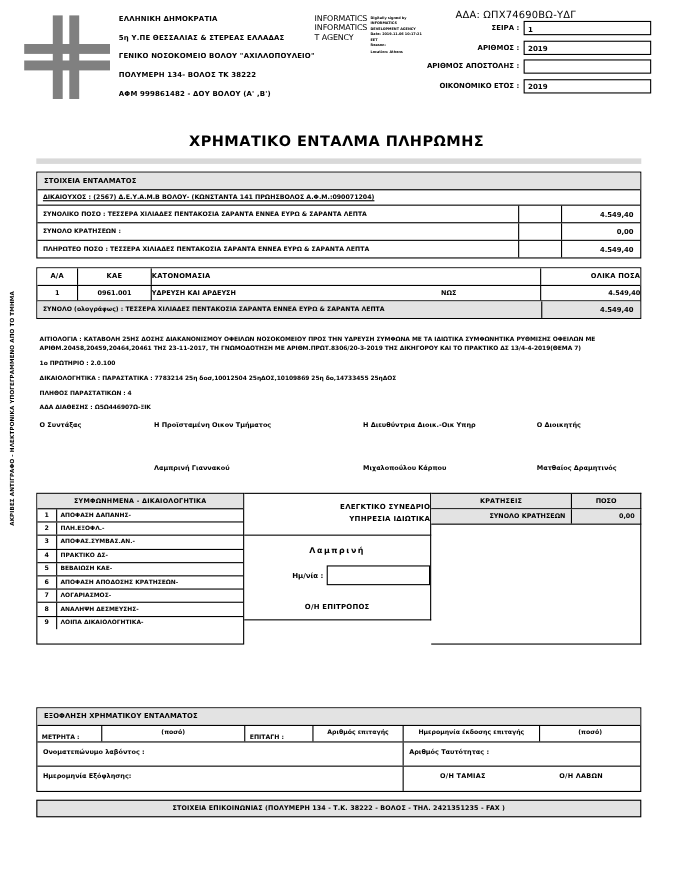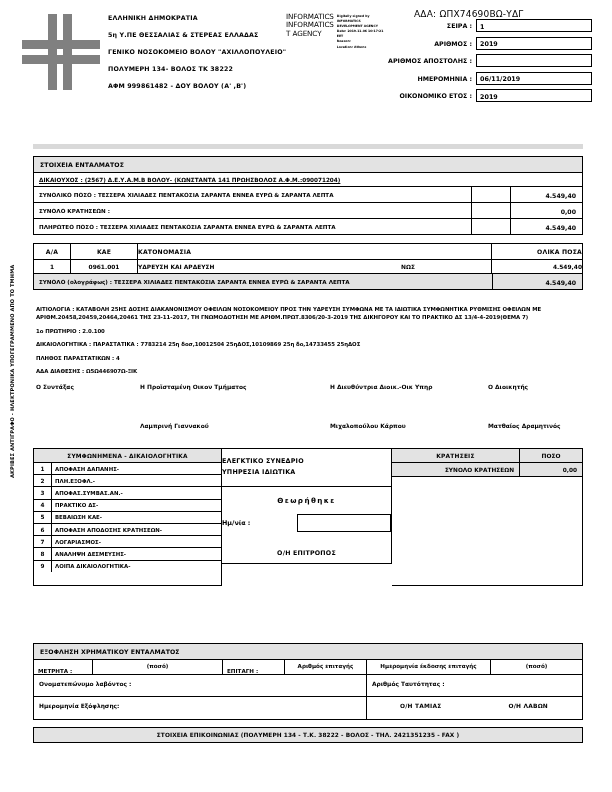--- a/index.html
+++ b/index.html
@@ -273,21 +273,21 @@
     font-weight: bold;
     padding: 2.6px 0 2.6px 3px;
     white-space: nowrap;
     overflow: hidden;
   }
 
   .center-col { width: 170px; box-sizing: border-box; }
   .es-box {
     border: 1px solid #000;
     border-left: none;
-    text-align: left;
+    text-align: right;
     padding: 7px 0 8px 0;
   }
   .es-box div {
     font-size: 6.4px;
     font-weight: bold;
     line-height: 11px;
     letter-spacing: .2px;
   }
   .theo-box {
     border: 1px solid #000;
@@ -300,21 +300,21 @@
     position: relative;
   }
   .theo-word {
     font-size: 7.2px;
     font-weight: bold;
     letter-spacing: 1.4px;
   }
   .hmnia-row {
     display: flex;
     align-items: center;
-    justify-content: space-between;
+    justify-content: flex-end;
     margin-top: 9px;
   }
   .hmnia-lbl { font-size: 6.4px; font-weight: bold; margin-right: 3px; }
   .hmnia-box { width: 94px; height: 18px; border: 1px solid #000; box-sizing: border-box; }
   .epitropos {
     font-size: 6.3px;
     font-weight: bold;
     letter-spacing: .2px;
     position: absolute;
     left: 0; right: 0; bottom: 7px;
@@ -422,30 +422,27 @@
       </div>
       <div class="meta-row">
         <div class="meta-label">ΑΡΙΘΜΟΣ :</div>
         <div class="meta-box">2019</div>
       </div>
       <div class="meta-row">
         <div class="meta-label">ΑΡΙΘΜΟΣ ΑΠΟΣΤΟΛΗΣ :</div>
         <div class="meta-box"></div>
       </div>
       <div class="meta-row">
-        <div class="meta-label">ΗΜΕΡΟΜΗΝΙΑ :</div>
-        <div class="meta-box">06/11/2019</div>
-      </div>
-      <div class="meta-row">
         <div class="meta-label">ΟΙΚΟΝΟΜΙΚΟ ΕΤΟΣ :</div>
         <div class="meta-box">2019</div>
       </div>
     </div>
   </div>
 
+  <div class="doc-title">ΧΡΗΜΑΤΙΚΟ ΕΝΤΑΛΜΑ ΠΛΗΡΩΜΗΣ</div>
   <div class="title-rule"></div>
 
   <div class="sidebar-vertical">ΑΚΡΙΒΕΣ ΑΝΤΙΓΡΑΦΟ - ΗΛΕΚΤΡΟΝΙΚΑ ΥΠΟΓΕΓΡΑΜΜΕΝΟ ΑΠΟ ΤΟ ΤΜΗΜΑ</div>
 
   <div class="section" id="entalma-block">
     <div class="band">ΣΤΟΙΧΕΙΑ ΕΝΤΑΛΜΑΤΟΣ</div>
     <div class="ent-dik">ΔΙΚΑΙΟΥΧΟΣ : (2567) Δ.Ε.Υ.Α.Μ.Β  ΒΟΛΟΥ- (ΚΩΝΣΤΑΝΤΑ 141 ΠΡΩΗΣΒΟΛΟΣ Α.Φ.Μ.:090071204)</div>
 
     <div class="amt-row">
       <div class="amt-text">ΣΥΝΟΛΙΚΟ ΠΟΣΟ  : ΤΕΣΣΕΡΑ ΧΙΛΙΑΔΕΣ ΠΕΝΤΑΚΟΣΙΑ ΣΑΡΑΝΤΑ ΕΝΝΕΑ ΕΥΡΩ &amp; ΣΑΡΑΝΤΑ ΛΕΠΤΑ</div>
@@ -553,21 +550,21 @@
           <div class="chk-lbl">ΛΟΙΠΑ ΔΙΚΑΙΟΛΟΓΗΤΙΚΑ-</div>
         </div>
       </div>
 
       <div class="center-col">
         <div class="es-box">
           <div>ΕΛΕΓΚΤΙΚΟ ΣΥΝΕΔΡΙΟ</div>
           <div>ΥΠΗΡΕΣΙΑ ΙΔΙΩΤΙΚΑ</div>
         </div>
         <div class="theo-box">
-          <div class="theo-word">Θεωρήθηκε</div>
+          <div class="theo-word">Λαμπρινή</div>
           <div class="hmnia-row">
             <div class="hmnia-lbl">Ημ/νία :</div>
             <div class="hmnia-box"></div>
           </div>
           <div class="epitropos">Ο/Η ΕΠΙΤΡΟΠΟΣ</div>
         </div>
       </div>
 
       <div class="krat-col">
         <div class="krat-head">

